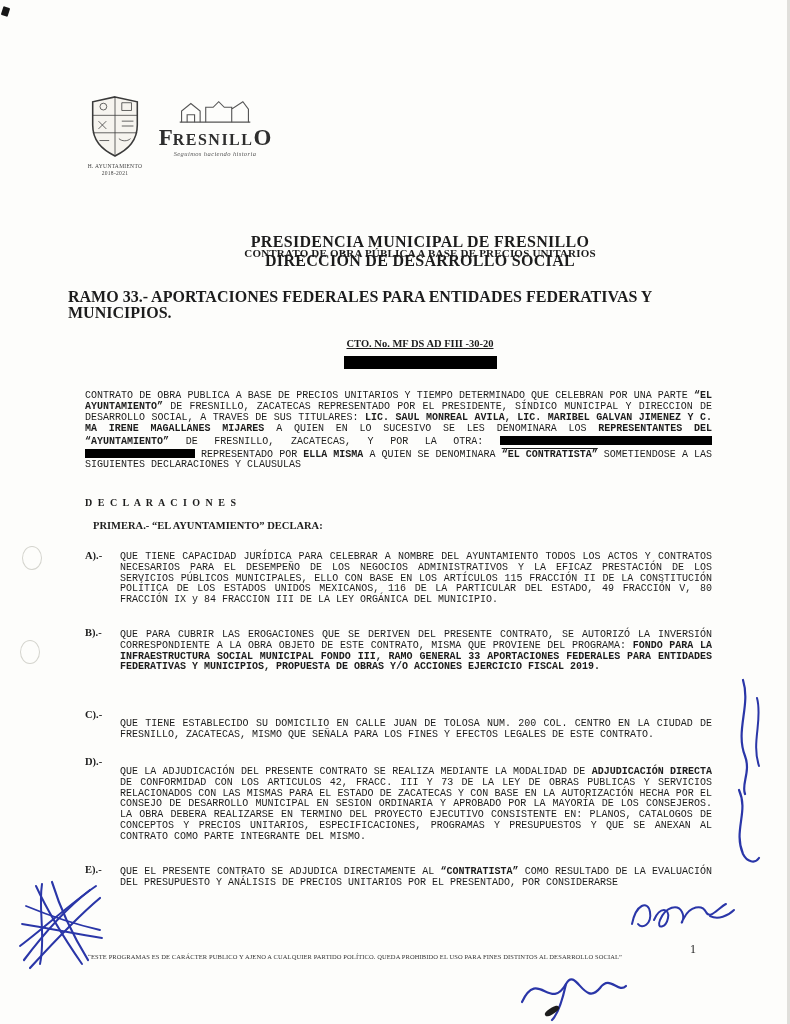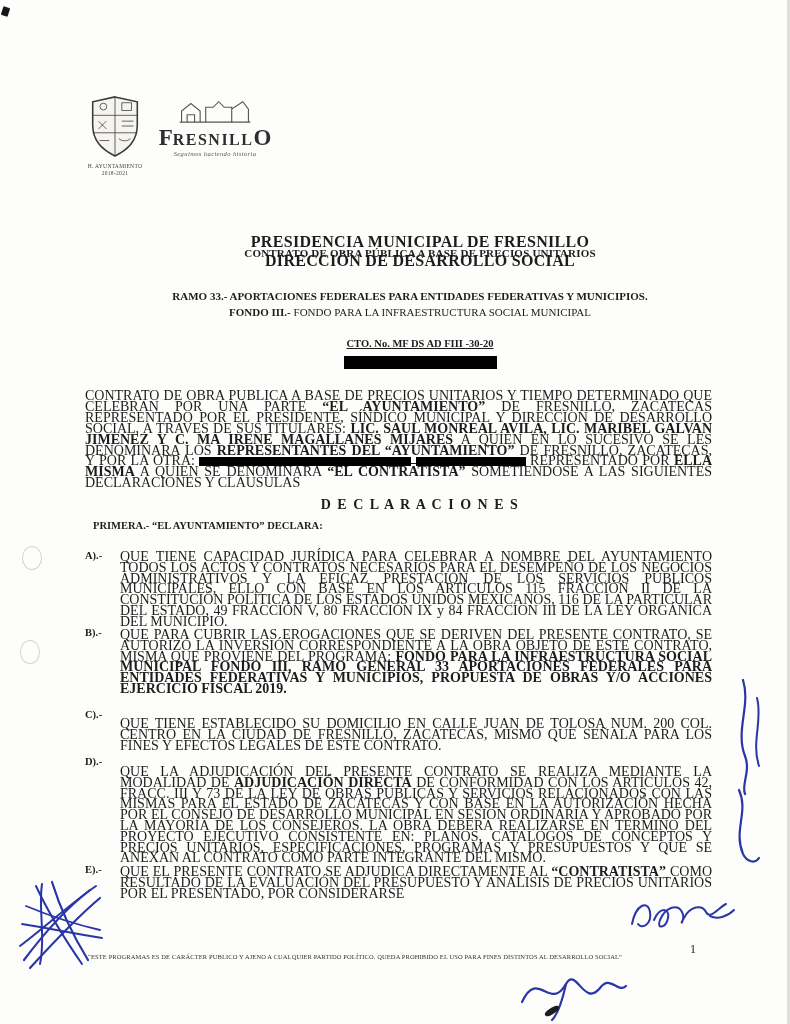--- a/index.html
+++ b/index.html
@@ -17,33 +17,33 @@
   .brand { left:150px; top:98px; width:130px; text-align:center; }
   .brand-art { display:block; margin:0 auto; }
   .brand-word { margin-top:1px; color:#2e2e2e; white-space:nowrap; }
   .brand-f,.brand-o { font-size:23px; font-weight:600; }
   .brand-mid { font-size:16px; font-weight:600; letter-spacing:1.5px; }
   .brand-tagline { font-size:6.5px; font-style:italic; color:#555; letter-spacing:.4px; margin-top:-1px; }
 
   
   .doc-title { left:85px; top:184px; width:670px; text-align:center; font-size:16px; font-weight:700; line-height:19px; letter-spacing:.3px;margin-top:48px; }
   .doc-subtitle { left:85px; top:247px; width:670px; text-align:center; font-size:11px; font-weight:700; letter-spacing:.2px; }
-  .program { left:85px; top:289px; width:650px; font-size:11px; line-height:15.5px;text-align:center; }
+  .program { left:68px; top:289px; width:650px; font-size:16px; line-height:15.5px; }
   .program .bold-line, .b { font-weight:700; }
   .cto { left:85px; top:338px; width:670px; text-align:center; font-size:10.5px; font-weight:700; }
   .cto span { text-decoration:underline; }
   .cto-bar { left:344px; top:356px; width:153px; height:13px; background:var(--redaction,#000); }
 
   
-  .bodytext { font-size:14px; line-height:10.9px; text-align:justify; }
+  .bodytext { font-size:10px; line-height:10.9px; text-align:justify;font-family:Liberation Mono, monospace; }
   .intro { left:85px; top:391px; width:627px; }
   .redaction-inline { display:inline-block; height:9px; background:var(--redaction,#000); transform:translateY(1px); }
   .ol { text-decoration:overline; }
 
-  .decl-heading { left:85px; top:497px; width:670px; text-align:center; font-size:14px; font-weight:700; letter-spacing:1.5px; }
+  .decl-heading { left:85px; top:497px; width:670px; text-align:left; font-size:10px; font-weight:700; letter-spacing:1.5px; }
   .primera { left:93px; top:520px; font-size:10.5px; font-weight:700; }
 
   .clause { left:85px; width:627px; }
   .clause-label { position:absolute; left:0; top:0; font-size:10.5px; font-weight:700; }
   .clause-text { margin-left:35px; line-height:10.8px; }
   .ca { top:550px; } .ca .clause-text { margin-top:2px;margin-left:35px; }
   .cb { top:627px; } .cb .clause-text { margin-top:3px; }
   .cc { top:709px; } .cc .clause-text { margin-top:10px; }
   .cd { top:756px; } .cd .clause-text { margin-top:11px; }
   .ce { top:864px; } .ce .clause-text { margin-top:3px; }
@@ -92,21 +92,20 @@
 
   <div class="abs doc-title">
     <div>PRESIDENCIA MUNICIPAL DE FRESNILLO</div>
     <div>DIRECCIÓN DE DESARROLLO SOCIAL</div>
   </div>
 
   <div class="abs doc-subtitle">CONTRATO DE OBRA PÚBLICA A BASE DE PRECIOS UNITARIOS</div>
 
   <div class="abs program">
     <div class="bold-line">RAMO 33.- APORTACIONES FEDERALES PARA ENTIDADES FEDERATIVAS Y MUNICIPIOS.</div>
-    <div><span class="b">FONDO III.-</span><span> FONDO PARA LA INFRAESTRUCTURA SOCIAL MUNICIPAL</span></div>
   </div>
 
   <div class="abs cto"><span>CTO. No. MF DS AD FIII -30-20</span></div>
   <div class="abs cto-bar"></div>
 
   <p class="abs bodytext intro"><span>CONTRATO DE OBRA PUBLICA A BASE DE PRECIOS UNITARIOS Y TIEMPO DETERMINADO QUE CELEBRAN POR UNA PARTE </span><span class="b">“EL AYUNTAMIENTO”</span><span> DE FRESNILLO, ZACATECAS REPRESENTADO POR EL PRESIDENTE, SÍNDICO MUNICIPAL Y DIRECCION DE DESARROLLO SOCIAL, A TRAVES DE SUS TITULARES: </span><span class="b">LIC. SAUL MONREAL AVILA, LIC. MARIBEL GALVAN JIMENEZ Y C. MA IRENE MAGALLANES MIJARES</span><span> A QUIEN EN LO SUCESIVO SE LES DENOMINARA LOS </span><span class="b">REPRESENTANTES DEL “AYUNTAMIENTO”</span><span> DE FRESNILLO, ZACATECAS, Y POR LA OTRA: </span><span class="redaction-inline" style="width:212px"></span> <span class="redaction-inline" style="width:110px"></span><span> REPRESENTADO POR </span><span class="b">ELLA MISMA</span><span> A QUIEN SE DENOMINARA </span><span class="b ol">“EL CONTRATISTA”</span><span> SOMETIENDOSE A LAS SIGUIENTES DECLARACIONES Y CLAUSULAS</span></p>
 
   <div class="abs decl-heading">D E C L A R A C I O N E S</div>
   <div class="abs primera">PRIMERA.- “EL AYUNTAMIENTO” DECLARA:</div>
 

